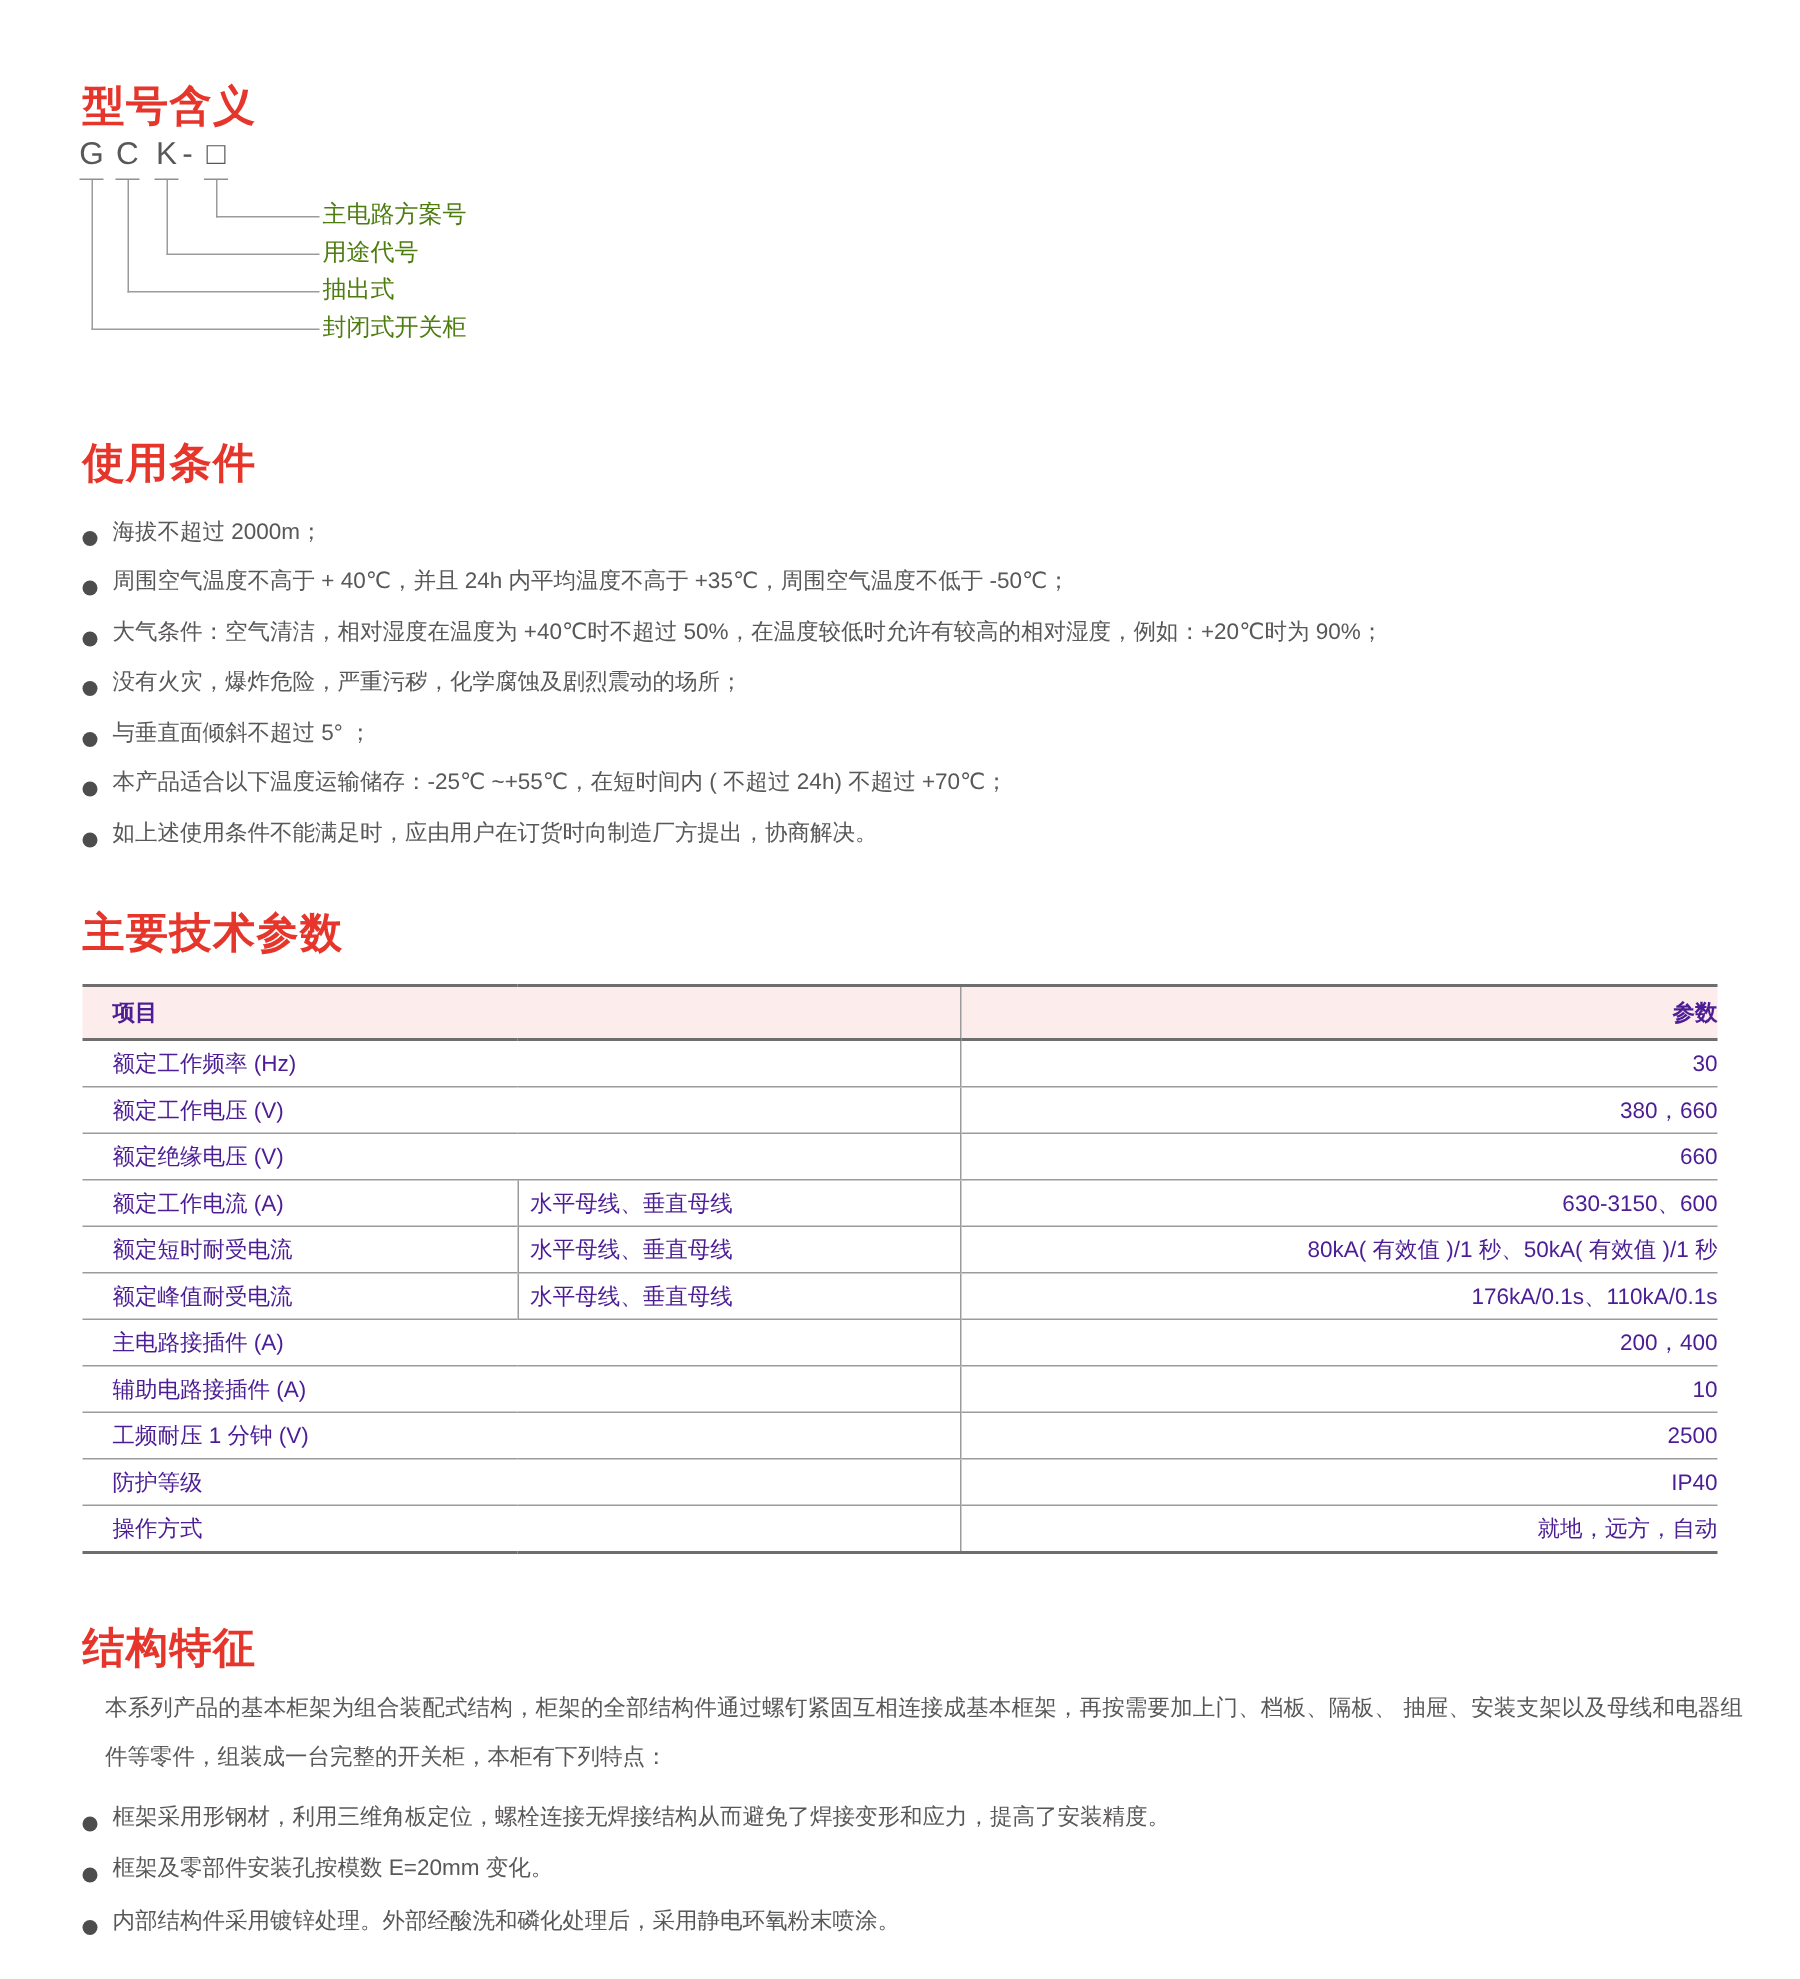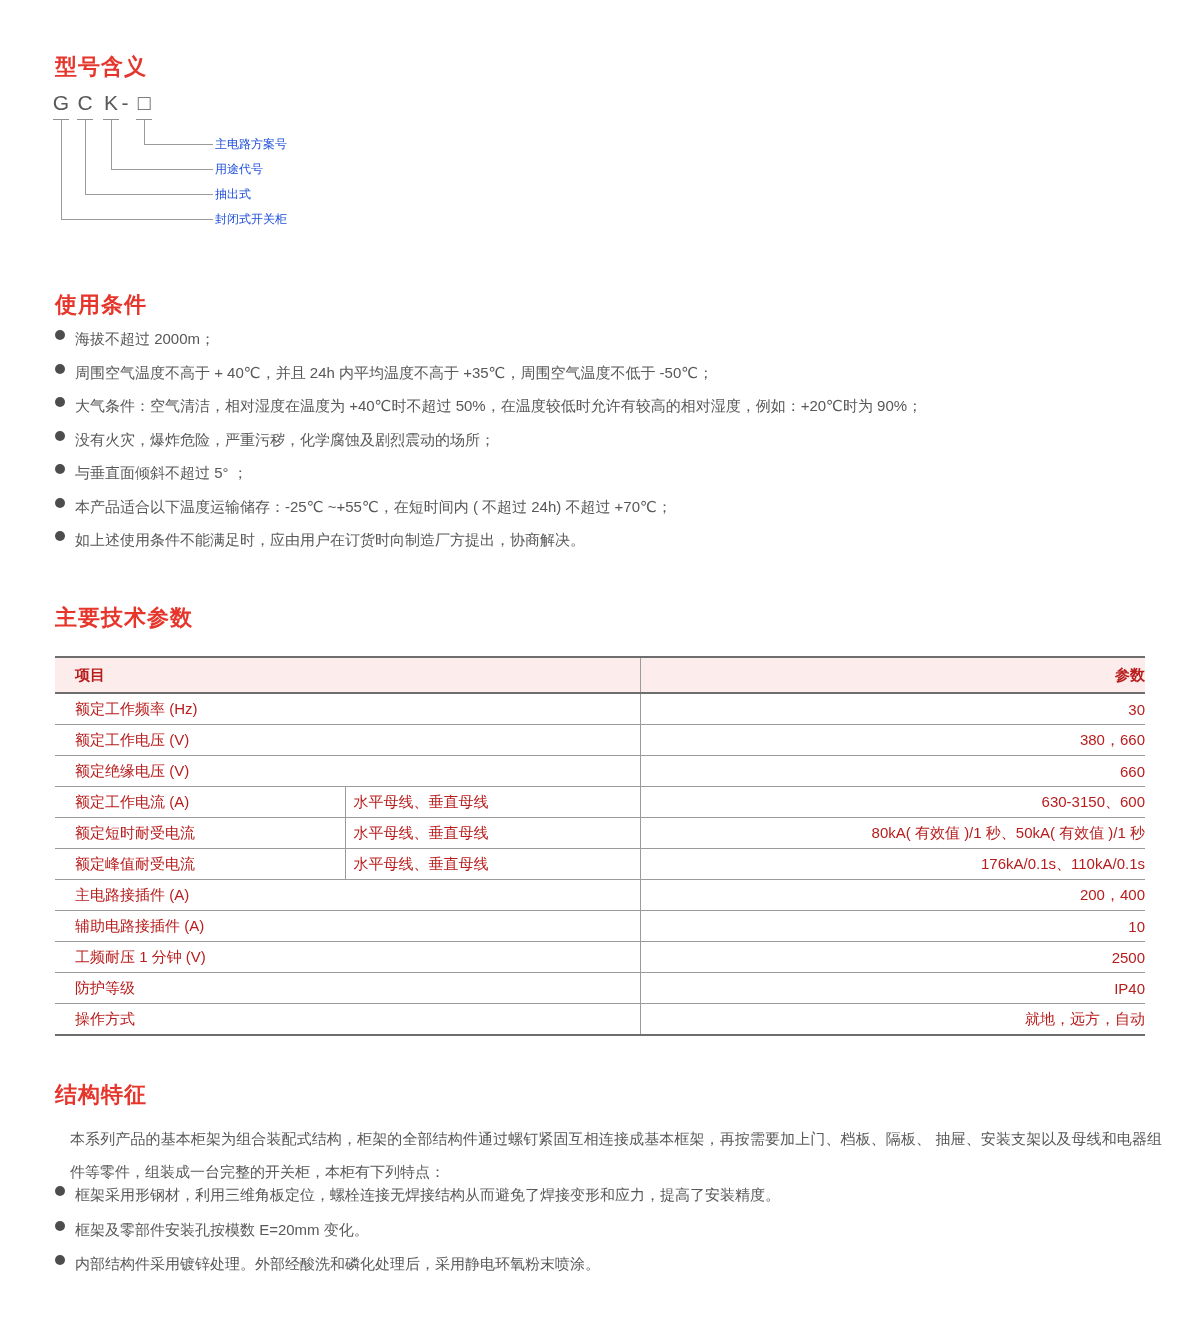--- a/index.html
+++ b/index.html
@@ -12,21 +12,21 @@
     width: 1200px;
     height: 1319px;
     background: #ffffff;
     overflow: hidden;
     color: #595757;
   }
   .sec-title {
     position: absolute;
     left: 55px;
     margin: 0;
-    font-size: 22px;
+    font-size: 28px;
     font-weight: bold;
     color: #e6352b;
     letter-spacing: 1px;
   }
   
   .diagram {
     position: absolute;
     left: 55px;
     top: 90px;
     width: 820px;
@@ -51,37 +51,37 @@
   }
   .connector {
     position: absolute;
     top: 30px;
     border-left: 1px solid #9b9b9b;
     border-bottom: 1px solid #9b9b9b;
   }
   .code-label {
     position: absolute;
     left: 160px;
-    font-size: 12px;
+    font-size: 16px;
     line-height: 22px;
-    color: #1d4ed8;
+    color: #4d7c0f;
     white-space: nowrap;
   }
   
   .blist {
     position: absolute;
     left: 55px;
     margin: 0;
     padding: 0;
     list-style: none;
     width: 1100px;
   }
   .blist li {
     display: flex;
-    align-items: flex-start;
+    align-items: flex-end;
     height: 33.5px;
   }
   .dot {
     flex: 0 0 auto;
     width: 10px;
     height: 10px;
     border-radius: 50%;
     background: #4d4d4d;
     margin-right: 10px;
   }
@@ -92,21 +92,21 @@
   }
   
   .ptable {
     position: absolute;
     left: 55px;
     top: 656px;
     width: 1090px;
     border-collapse: collapse;
     table-layout: fixed;
     font-size: 15px;
-    color: #b91c1c;
+    color: #4c1d95;
     border-top: 2px solid #6e6e6e;
     border-bottom: 2px solid #6e6e6e;
   }
   .ptable td {
     border-top: 1px solid #9b9b9b;
     height: 30px;
     padding: 0;
     vertical-align: middle;
   }
   .ptable tr.t-head td {

